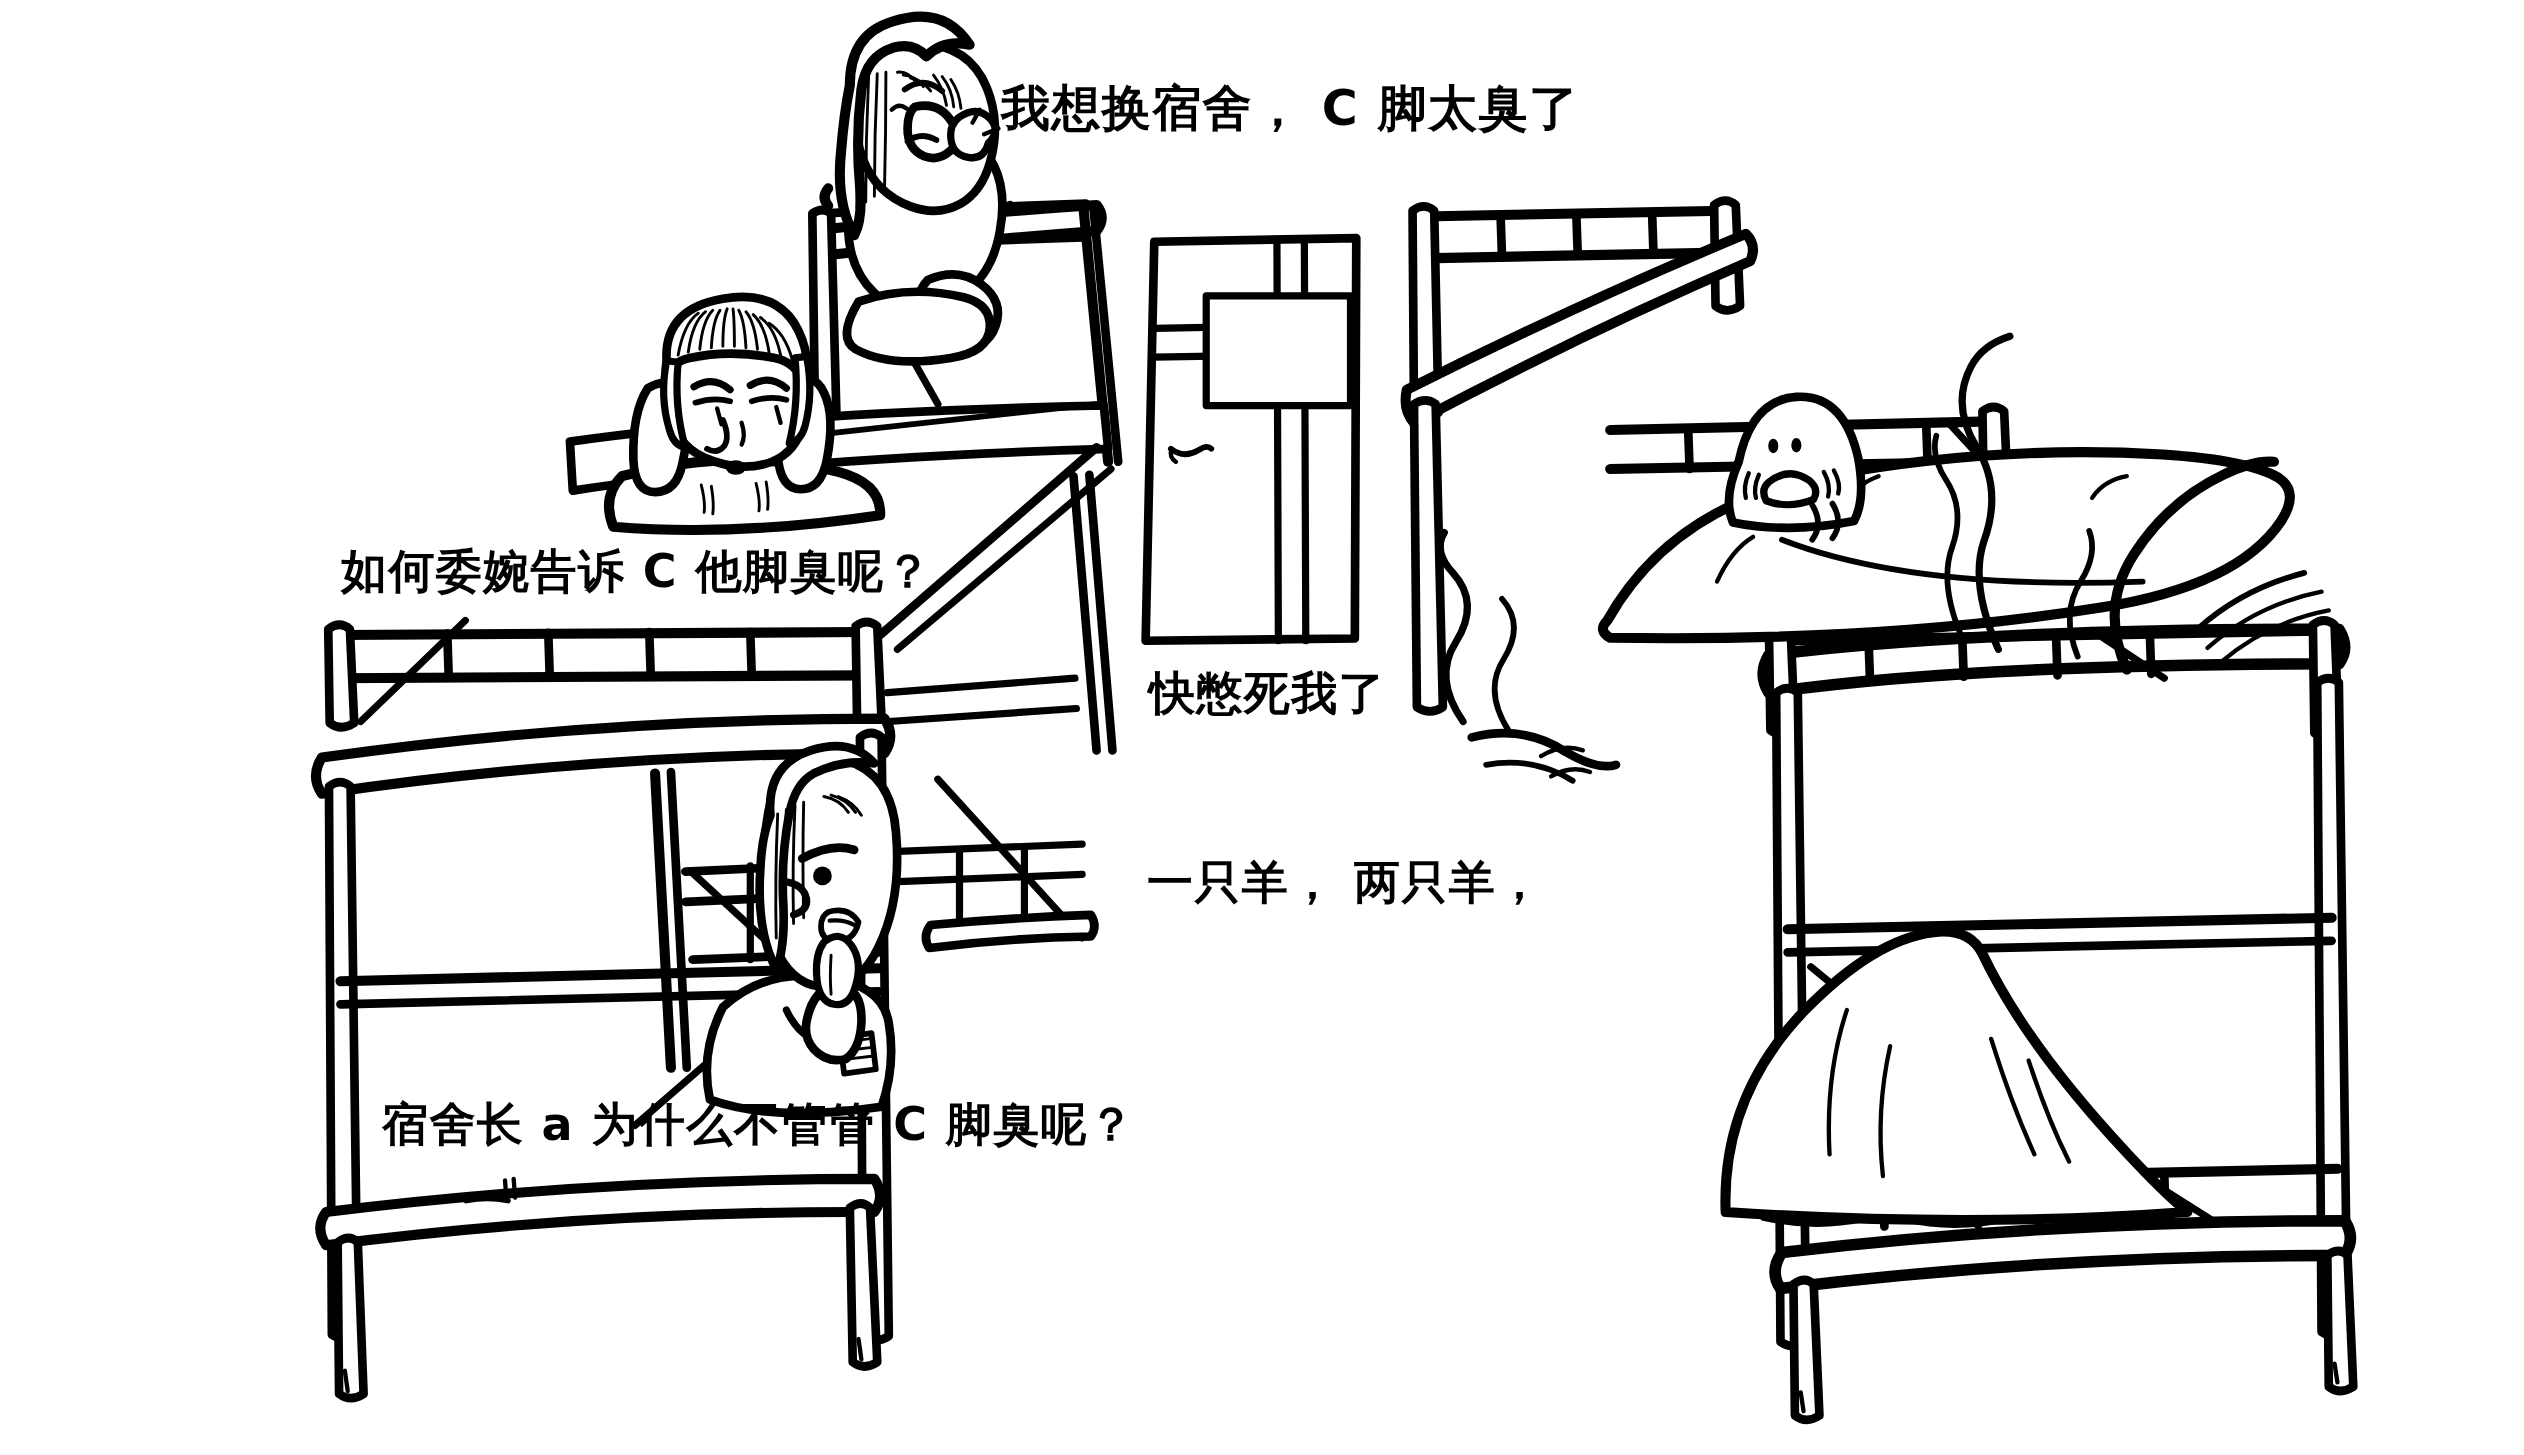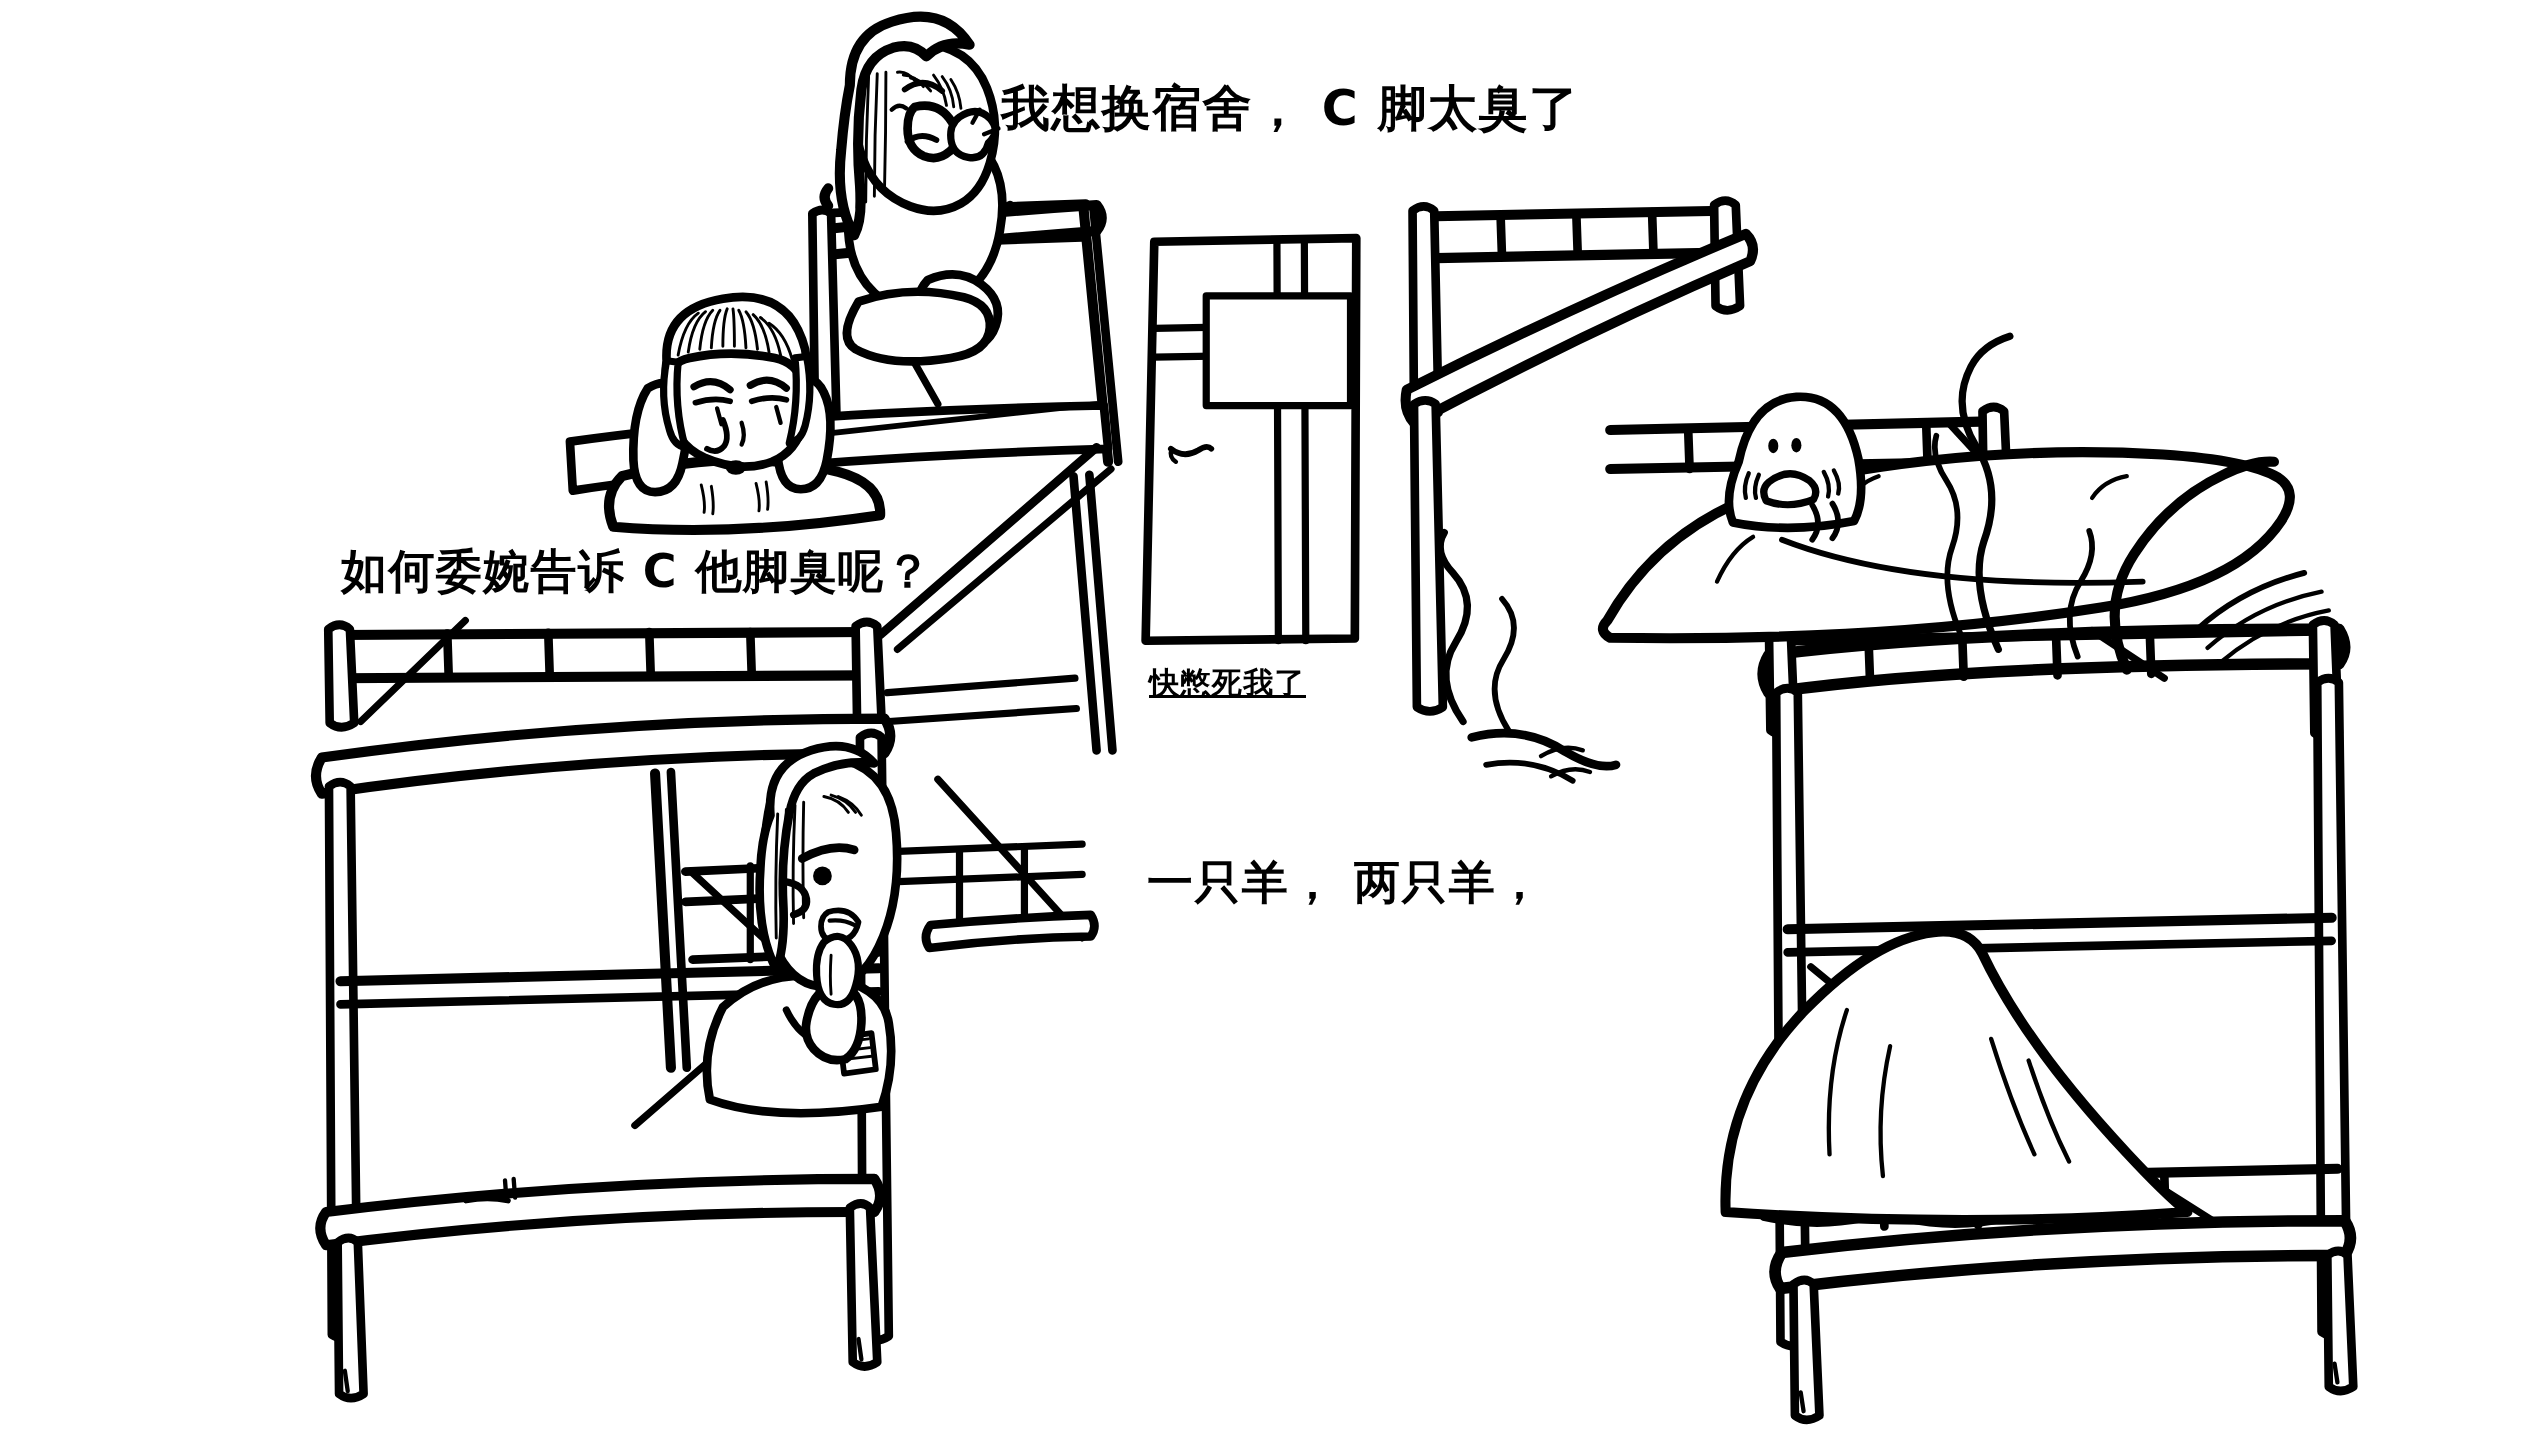--- a/index.html
+++ b/index.html
@@ -14,21 +14,21 @@
     position:absolute;
     color:#000000;
     font-weight:700;
     letter-spacing:1.4px;
     white-space:pre;
     line-height:1.28;
     font-family:"DejaVu Sans","Liberation Sans",sans-serif;
   }
   #cap-swap   {left:1001px; top:78px;  font-size:49px;}
   #cap-howtell{left:302px;  top:542px;  font-size:46px;margin-left:39px;}
-  #cap-suffoc {left:1149px; top:664px;  font-size:30px;text-decoration:underline;}
+  #cap-suffoc {left:1149px; top:664px;  font-size:46px;}
   #cap-sheep  {left:1147px; top:853px; font-size:46px;}
   #cap-sheep2 {left:1147px; top:972px; font-size:46px;}
   #cap-leader {left:382px;  top:1095px; font-size:46px;}
 </style>
 </head>
 <body>
 
 <div id="stage">
 
   <svg id="art" viewBox="0 0 3500 2018" xmlns="http://www.w3.org/2000/svg">
@@ -373,15 +373,16 @@
 
   <div class="cap" id="cap-swap">我想换宿舍， C 脚太臭了</div>
 
   <div class="cap" id="cap-howtell">如何委婉告诉 C 他脚臭呢？</div>
 
   <div class="cap" id="cap-suffoc">快憋死我了</div>
 
   <div class="cap" id="cap-sheep">一只羊， 两只羊，</div>
 
 
+  <div class="cap" id="cap-leader">宿舍长 a 为什么不管管 C 脚臭呢？</div>
 
 </div>
 
 
 </body></html>

